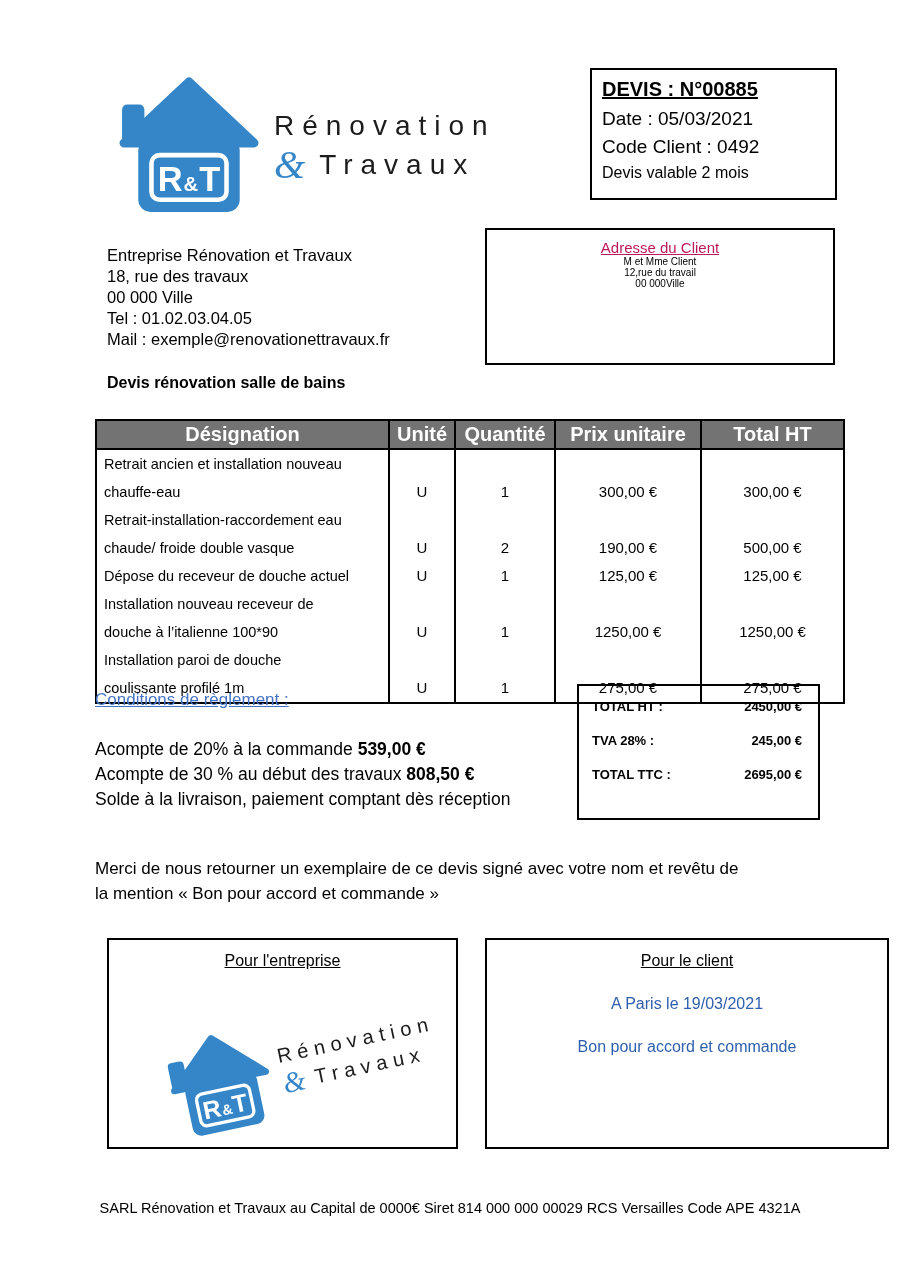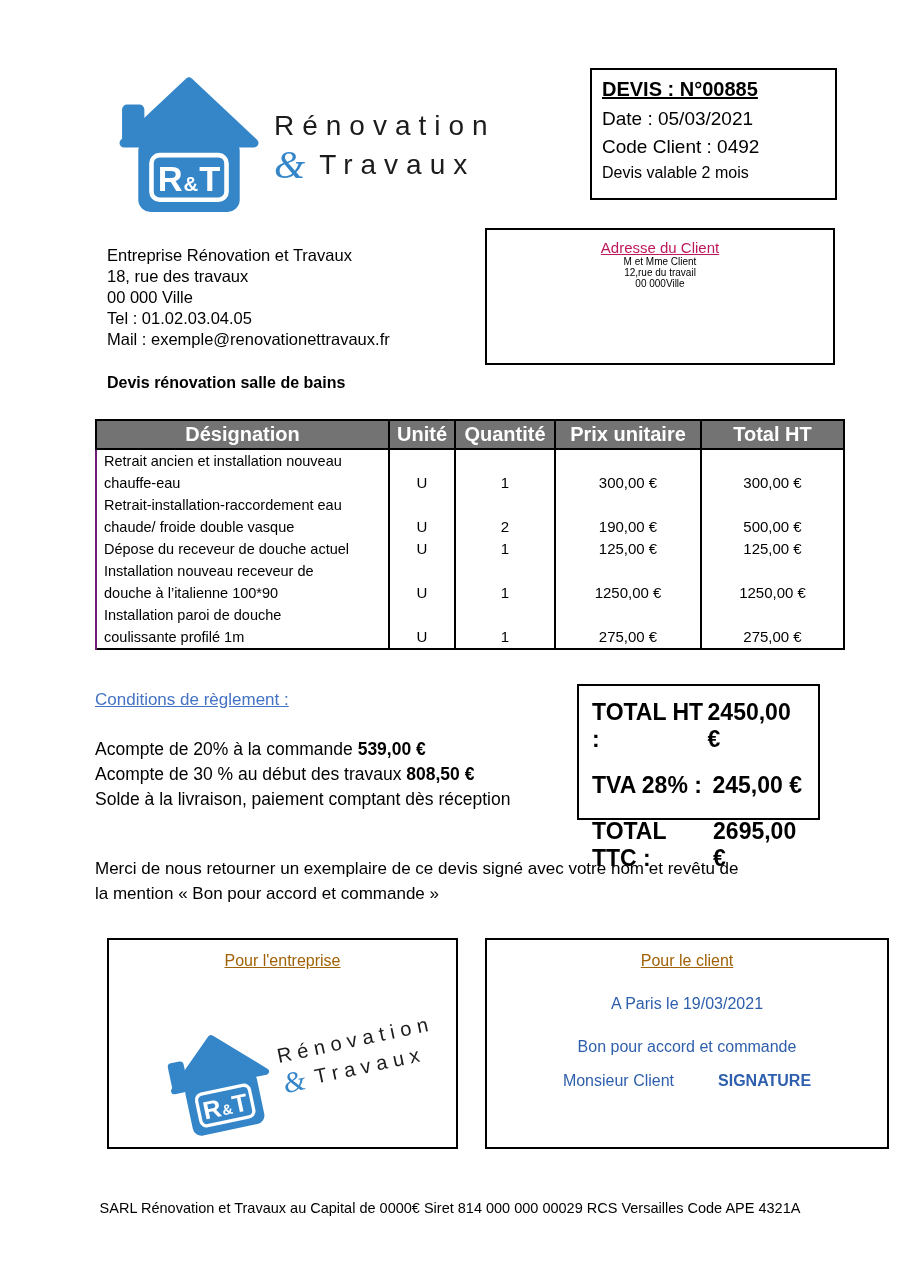--- a/index.html
+++ b/index.html
@@ -45,50 +45,50 @@
   .items {
     position:absolute; left:95px; top:419px; width:748px;
     border-collapse:collapse; table-layout:fixed;
     border:2px solid #000;
   }
   .items th {
     background:#737373; color:#fff; font-weight:bold; font-size:20px;
     border:2px solid #000; padding:2px 0; text-align:center;
   }
   .items td {
-    border-left:2px solid #701a75; border-right:2px solid #000;
-    vertical-align:bottom; font-size:15px; line-height:22px;
+    border-left:2px solid #000000; border-right:2px solid #000;
+    vertical-align:bottom; font-size:15px; line-height:28px;
     text-align:center; padding:0 2px 0 2px;
   }
   .items td.des {
     text-align:left; padding-left:7px; font-size:14.5px; white-space:pre-line;
   }
   .col-des{width:293px}.col-unit{width:66px}.col-qty{width:100px}.col-pu{width:146px}.col-tot{width:143px}
 
   
   .conditions { position:absolute; left:95px; top:690px; }
   .cond-title { font-size:17px; color:#4472c4; text-decoration:underline; }
   .cond-lines { margin-top:27px; font-size:17.5px; line-height:25px; }
   .amt { font-weight:bold; }
 
   
   .totals-box {
     position:absolute; left:577px; top:684px; width:243px; height:136px;
     border:2px solid #000; padding:13px 16px 0 13px;
   }
-  .total-row { display:flex; justify-content:space-between; font-size:23px; font-weight:bold; margin-bottom:19px; }
+  .total-row { display:flex; justify-content:space-between; font-size:13px; font-weight:bold; margin-bottom:19px; }
 
   
   .notice { position:absolute; left:95px; top:856px; width:790px; font-size:17px; line-height:25px; white-space:pre-line; }
 
   
   .sig-box { position:absolute; top:938px; height:211px; border:2px solid #000; }
   .sig-left { left:107px; width:351px; }
   .sig-right { left:485px; width:404px; text-align:center; }
-  .sig-title { display:block; text-align:center; font-size:16px; color:#a16207; text-decoration:underline; margin-top:12px; }
+  .sig-title { display:block; text-align:center; font-size:16px; color:#000000; text-decoration:underline; margin-top:12px; }
   .sig-logo-wrap {
     position:absolute; left:18px; top:62px; width:420px;
     transform:rotate(-12deg) scale(0.72); transform-origin:35% 50%;
   }
   .sig-line { font-size:16px; color:#2e5fac; margin-top:25px; }
   .sig-row { display:flex; justify-content:center; gap:44px; margin-top:16px; font-size:16px; color:#2e5fac; }
   .sig-signature { font-weight:bold; }
 
   
   .footer { position:absolute; left:0; right:0; top:1200px; text-align:center; font-size:14.5px; }
@@ -243,21 +243,17 @@
           <span class="logo-word2">Travaux</span>
         </span>
       </div>
     </div>
   </div>
 
   <div class="sig-box sig-right">
     <span class="sig-title">Pour le client</span>
     <div class="sig-line">A Paris le 19/03/2021</div>
     <div class="sig-line">Bon pour accord et commande</div>
-    <div class="sig-row">
-      <span>Monsieur Client</span>
-      <span class="sig-signature">SIGNATURE</span>
-    </div>
   </div>
 
   <div class="footer">SARL Rénovation et Travaux au Capital de 0000€ Siret 814 000 000 00029 RCS Versailles Code APE 4321A</div>
 
 </div>
 
 </body></html>

